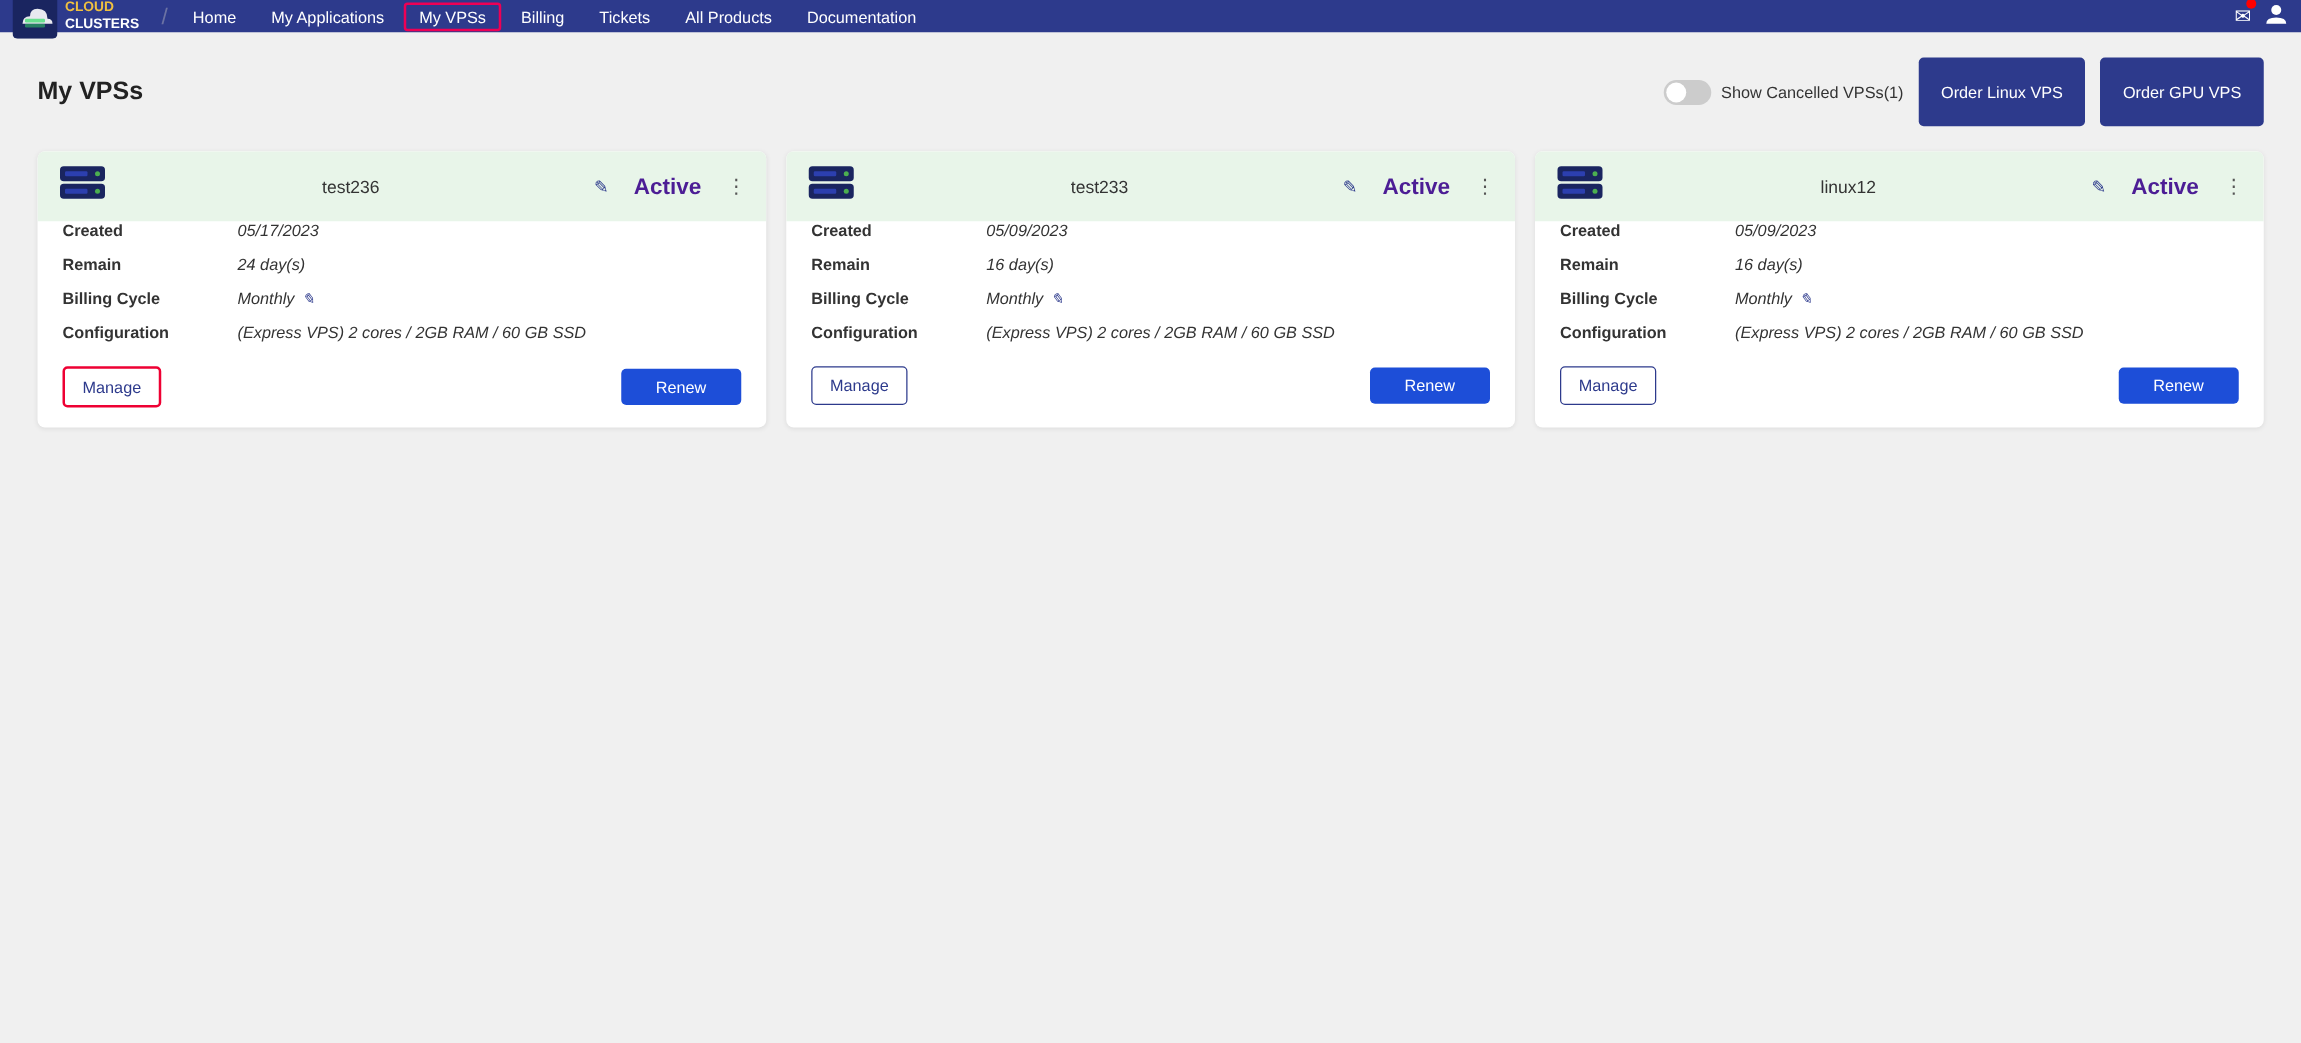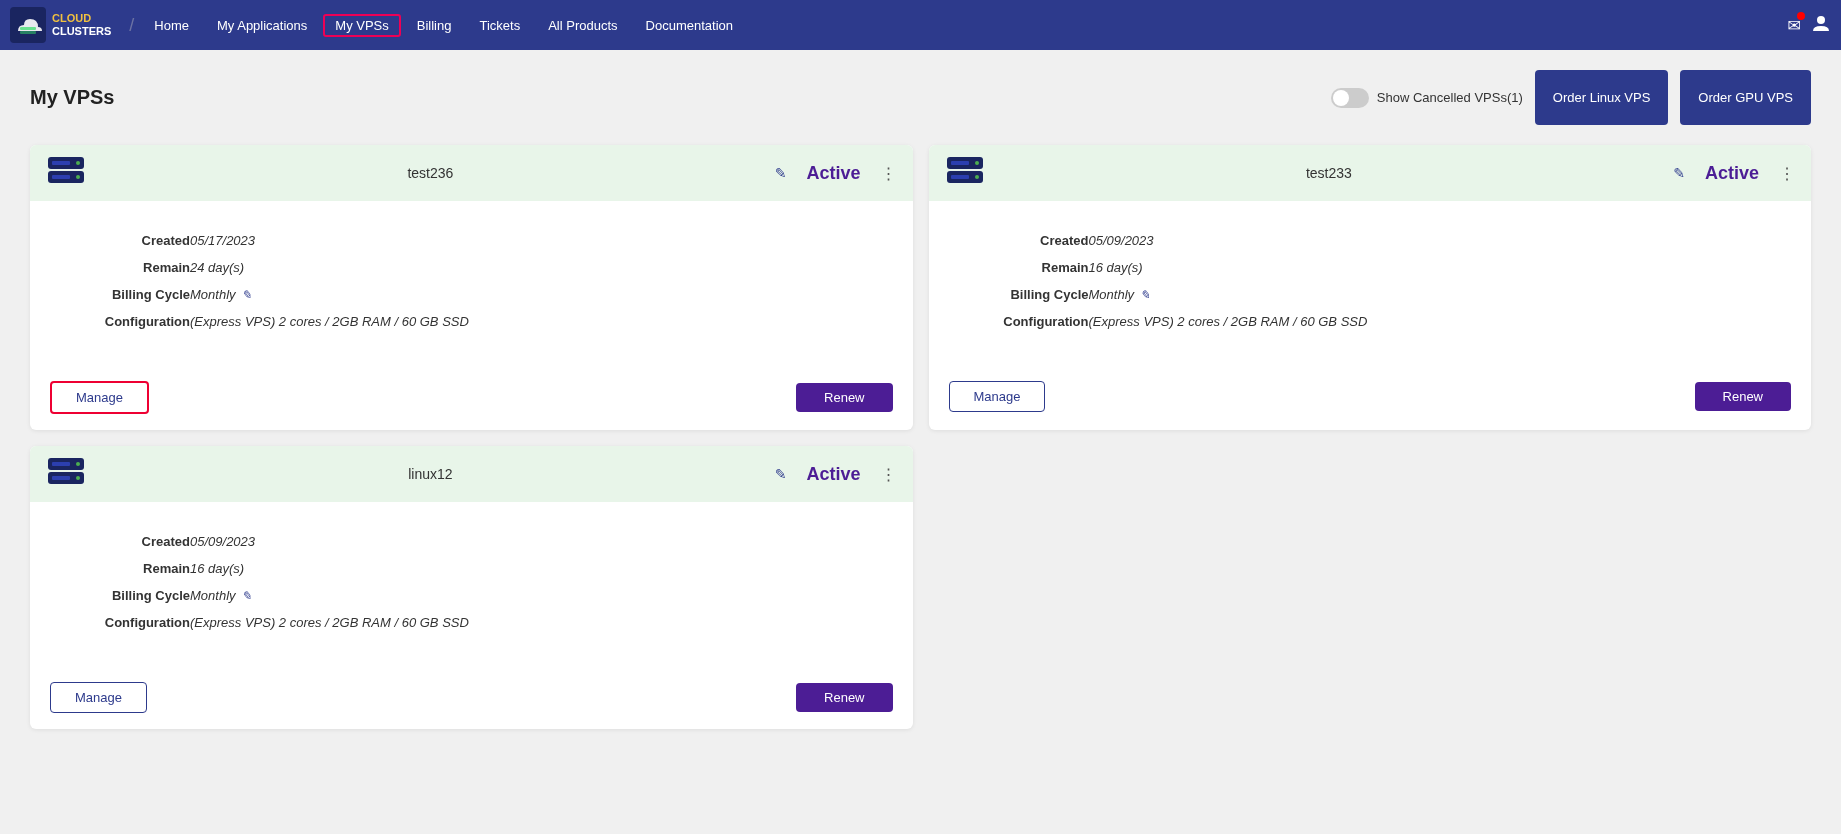--- a/index.html
+++ b/index.html
@@ -3,21 +3,21 @@
   <meta charset="utf-8">
   <style>
     * { box-sizing: border-box; margin: 0; padding: 0; }
     body { font-family: Arial, sans-serif; background: #f0f0f0; min-height: 834px; }
 
     
     .navbar {
       background: #2d3a8c;
       display: flex;
       align-items: center;
-      height: 50px;
+      height: 26px;
       padding: 0 10px;
     }
     .navbar-brand {
       display: flex;
       align-items: center;
       margin-right: 10px;
     }
     .brand-logo {
       width: 36px;
       height: 36px;
@@ -135,21 +135,21 @@
       border-radius: 4px;
       padding: 20px 18px;
       font-size: 13px;
       cursor: pointer;
       white-space: nowrap;
     }
 
     
     .vps-grid {
       display: grid;
-      grid-template-columns: 1fr 1fr;
+      grid-template-columns: 1fr 1fr 1fr;
       gap: 16px;
     }
 
     
     .vps-card {
       background: white;
       border-radius: 6px;
       overflow: hidden;
       box-shadow: 0 1px 4px rgba(0,0,0,0.08);
     }
@@ -183,22 +183,21 @@
       font-size: 18px;
       font-weight: bold;
       margin-right: 8px;
     }
     .vps-more-icon {
       color: #555;
       font-size: 16px;
       cursor: pointer;
     }
     .vps-card-body {
-      padding: 32px 20px;
-      text-align: right;
+      padding: 0 20px;
     }
     .vps-detail-row {
       display: flex;
       margin-bottom: 12px;
       font-size: 13px;
     }
     .detail-label {
       font-weight: bold;
       color: #333;
       width: 140px;
@@ -220,30 +219,30 @@
       display: flex;
       justify-content: space-between;
       align-items: center;
       padding: 8px 20px 16px;
     }
     .manage-btn {
       background: white;
       color: #2d3a8c;
       border: 1.5px solid #2d3a8c;
       border-radius: 4px;
-      padding: 7px 24px;
+      padding: 7px 14px;
       font-size: 13px;
       cursor: pointer;
     }
     .manage-btn.highlighted {
       border: 2px solid #e03;
       color: #2d3a8c;
     }
     .renew-btn {
-      background: #4c1d95;
+      background: #1d4ed8;
       color: white;
       border: none;
       border-radius: 4px;
       padding: 7px 28px;
       font-size: 13px;
       cursor: pointer;
     }
 
     
     .server-svg { display: block; }

